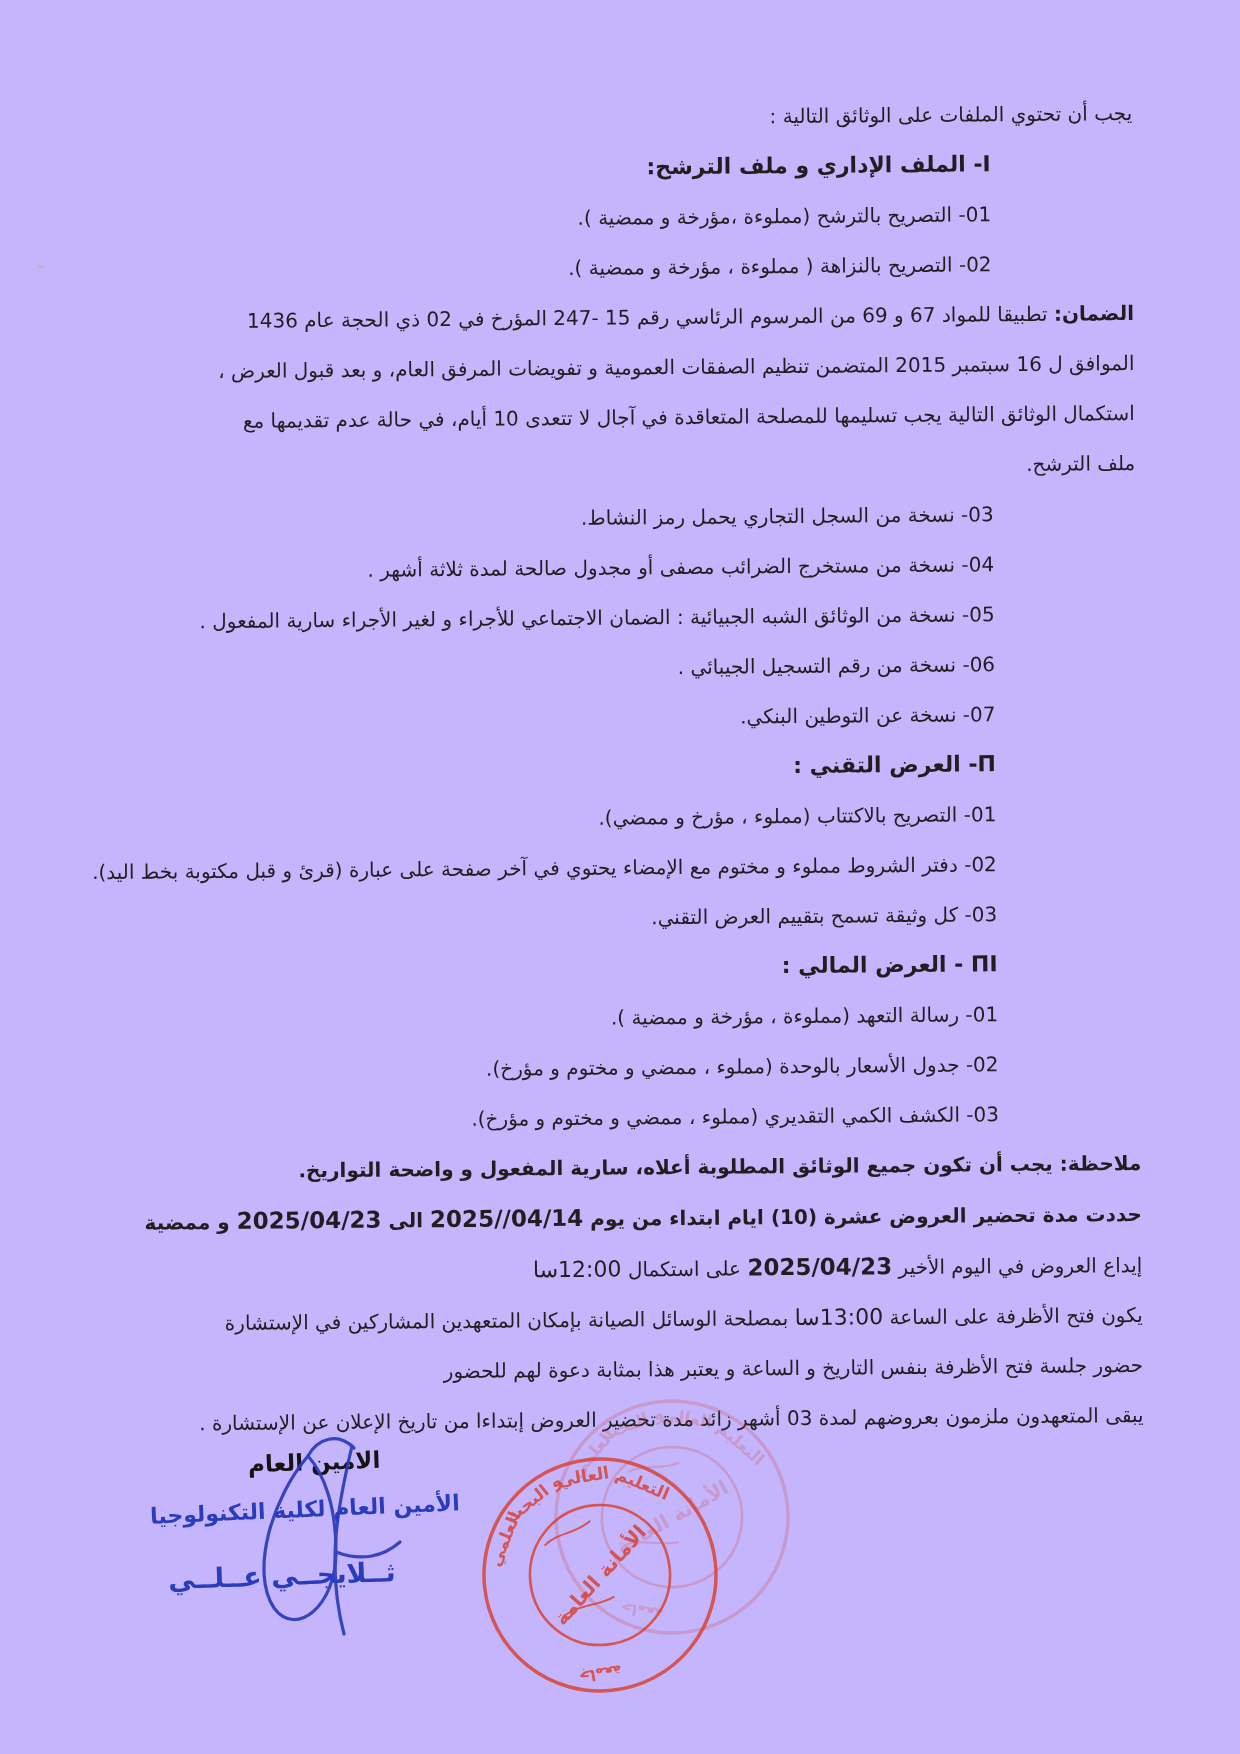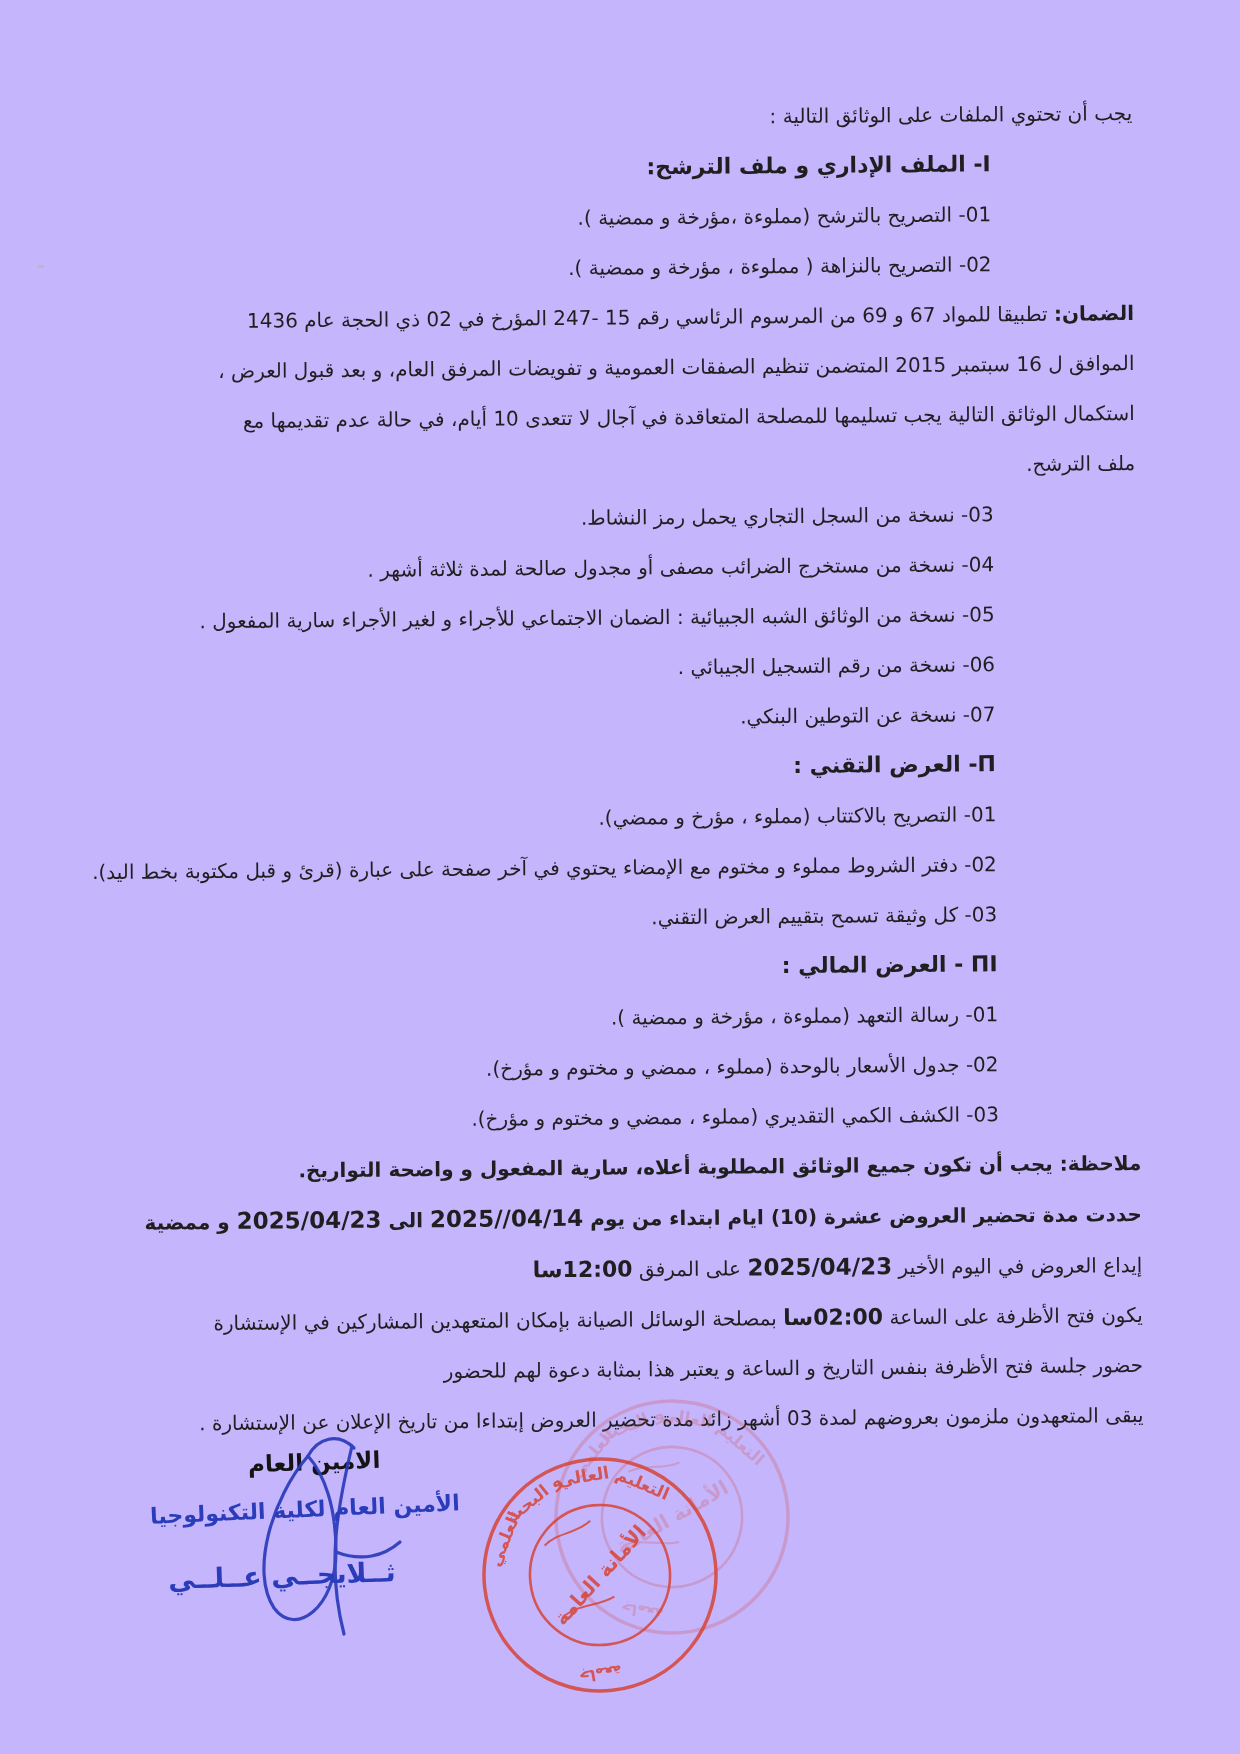--- a/index.html
+++ b/index.html
@@ -16,21 +16,21 @@
     position:absolute;top:88px;right:108px;left:108px;
     direction:rtl;text-align:right;
     font-size:20px;
     transform:rotate(-0.5deg);transform-origin:top right;
   }
   .ln{line-height:50px;white-space:nowrap;}
   .indent{padding-right:142px;}
   .head{font-weight:bold;font-size:22px;}
   .b{font-weight:bold;}
   .date{font-weight:bold;font-size:23px;}
-  .time{font-weight:bold;font-size:22px;}
+  .time{font-weight:normal;font-size:22px;}
   .sig-title{
     position:absolute;top:1449px;left:248px;
     font-weight:bold;font-size:23px;direction:rtl;
     transform:rotate(-2deg);color:#141414;
   }
   .sig-role{
     position:absolute;top:1497px;left:150px;
     font-weight:bold;font-size:22px;direction:rtl;
     color:#2a3cba;transform:rotate(-2.5deg);
   }
@@ -77,23 +77,23 @@
 
     <div class="ln head indent">ΠI - العرض المالي :</div>
     <div class="ln indent">01- رسالة التعهد (مملوءة ، مؤرخة و ممضية ).</div>
     <div class="ln indent">02- جدول الأسعار بالوحدة (مملوء ، ممضي و مختوم و مؤرخ).</div>
     <div class="ln indent">03- الكشف الكمي التقديري (مملوء ، ممضي و مختوم و مؤرخ).</div>
 
     <div class="ln b">ملاحظة: يجب أن تكون جميع الوثائق المطلوبة أعلاه، سارية المفعول و واضحة التواريخ.</div>
 
     <div class="ln b"><span>حددت مدة تحضير العروض عشرة (10) ايام ابتداء من يوم</span> <span dir="ltr" class="date">2025//04/14</span> <span>الى</span> <span dir="ltr" class="date">2025/04/23</span> <span>و ممضية</span></div>
 
-    <div class="ln"><span>إيداع العروض في اليوم الأخير</span> <span dir="ltr" class="date">2025/04/23</span> <span>على المرفق</span> <span class="time">12:00سا</span></div>
+    <div class="ln"><span>إيداع العروض في اليوم الأخير</span> <span dir="ltr" class="date">2025/04/23</span> <span>على استكمال</span> <span class="time">12:00سا</span></div>
 
-    <div class="ln"><span>يكون فتح الأظرفة على الساعة</span> <span class="time">02:00سا</span> <span>بمصلحة الوسائل الصيانة بإمكان المتعهدين المشاركين في الإستشارة</span></div>
+    <div class="ln"><span>يكون فتح الأظرفة على الساعة</span> <span class="time">13:00سا</span> <span>بمصلحة الوسائل الصيانة بإمكان المتعهدين المشاركين في الإستشارة</span></div>
     <div class="ln">حضور جلسة فتح الأظرفة بنفس التاريخ و الساعة و يعتبر هذا بمثابة دعوة لهم للحضور</div>
 
     <div class="ln">يبقى المتعهدون ملزمون بعروضهم لمدة 03 أشهر زائد مدة تحضير العروض إبتداءا من تاريخ الإعلان عن الإستشارة .</div>
   </div>
 
   <div class="sig-title">الامين العام</div>
   <div class="sig-role">الأمين العام لكلية التكنولوجيا</div>
   <div class="sig-name">ثــلايجــي عــلــي</div>
 
   <svg class="overlay" width="1240" height="1754" viewBox="0 0 1240 1754">

